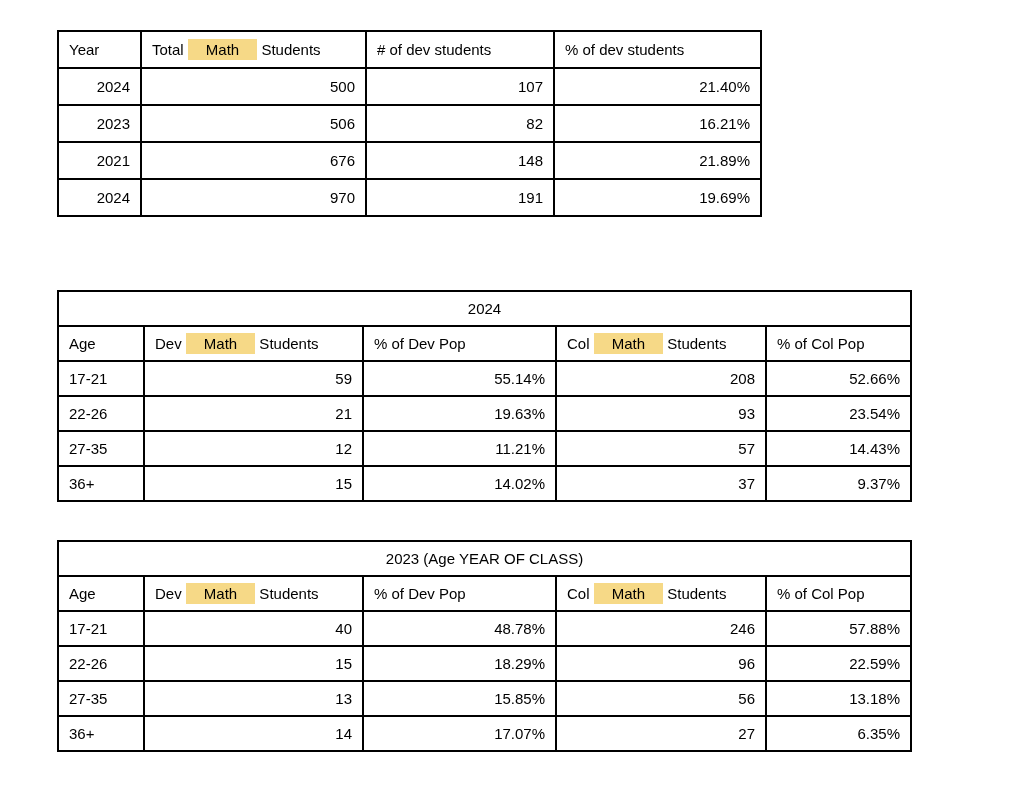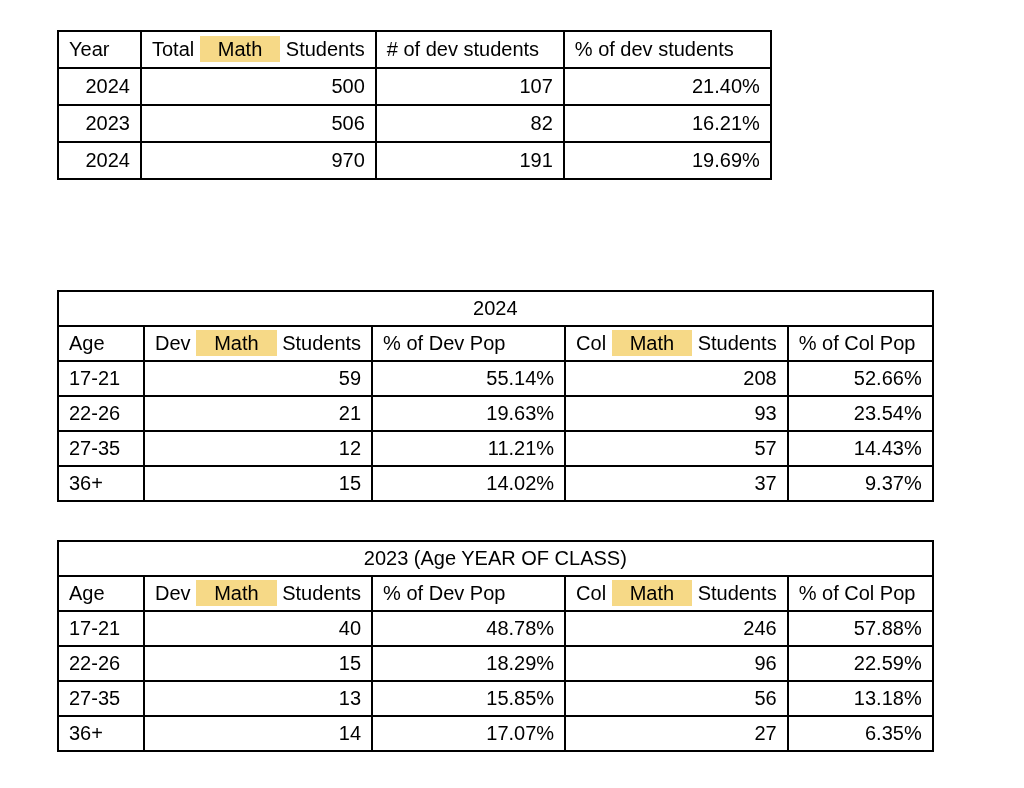--- a/index.html
+++ b/index.html
@@ -12,21 +12,21 @@
     position: relative;
     width: 1024px;
     height: 788px;
     background: #ffffff;
     overflow: hidden;
   }
   table {
     position: absolute;
     border-collapse: collapse;
     table-layout: fixed;
-    font-size: 20px;
+    font-size: 15px;
     color: #000000;
     background: #ffffff;
   }
   th, td {
     border: 2px solid #000000;
     padding: 0 10px;
     font-weight: normal;
     white-space: nowrap;
     overflow: hidden;
     vertical-align: middle;
@@ -70,20 +70,26 @@
       <td class="year">2024</td>
       <td class="num">500</td>
       <td class="num">107</td>
       <td class="num">21.40%</td>
     </tr>
     <tr>
       <td class="year">2023</td>
       <td class="num">506</td>
       <td class="num">82</td>
       <td class="num">16.21%</td>
+    </tr>
+    <tr>
+      <td class="year">2021</td>
+      <td class="num">676</td>
+      <td class="num">148</td>
+      <td class="num">21.89%</td>
     </tr>
     <tr>
       <td class="year">2024</td>
       <td class="num">970</td>
       <td class="num">191</td>
       <td class="num">19.69%</td>
     </tr>
   </tbody>
     </table>
 

